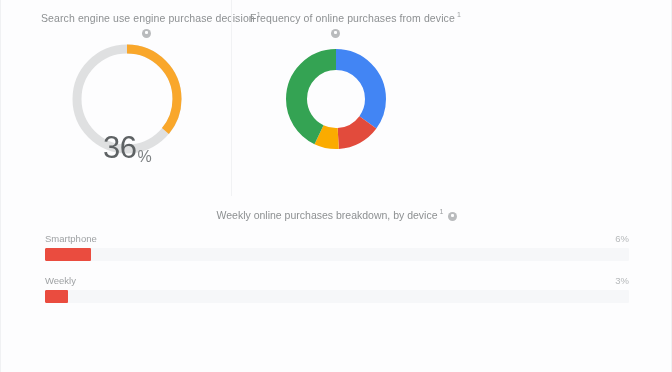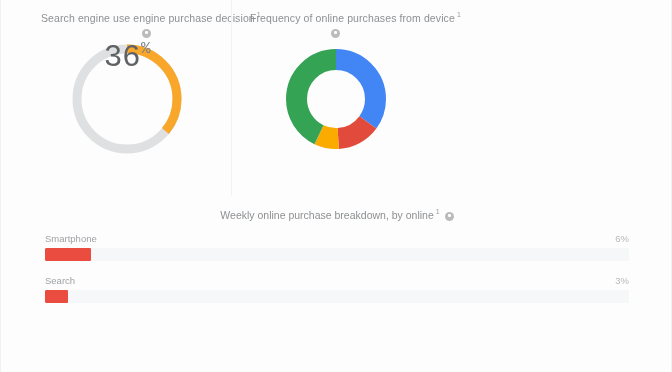--- a/index.html
+++ b/index.html
@@ -72,30 +72,29 @@
   }
   
   .donut-wrap {
     position: absolute;
   }
   .donut-wrap.gauge { left: 67px; top: 40px; width: 118px; height: 118px; }
   .donut-wrap.pie   { left: 45px; top: 40px; width: 118px; height: 118px; }
   .donut-svg { display: block; width: 118px; height: 118px; }
   .gauge-label {
     position: absolute;
-    left: 0; top: 0;
+    left: 0; top: 8px;
     width: 118px; height: 118px;
     display: flex;
-    align-items: flex-start;
+    align-items: flex-end;
     justify-content: center;
     font-size: 31px;
     color: #5e6264;
     font-weight: 300;
     letter-spacing: -0.5px;
-    font-family: Liberation Mono, monospace;
   }
   .gauge-label .pct {
     font-size: 16px;
     margin-left: 1px;
     color: #7d8183;
   }
   
   .bars-section {
     position: absolute;
     left: 0; top: 205px;
@@ -191,38 +190,38 @@
               <circle cx="59" cy="59" r="39.5" fill="none" stroke="#34a353" stroke-width="21" stroke-dasharray="106.72 141.47" stroke-dashoffset="-141.47"></circle>
             </g>
         </svg>
       </div>
     </div>
   </div>
 
   <div class="bars-section">
     <div class="bars-title-row">
       <div class="bars-title">
-        <span>Weekly online purchase breakdown, by online</span><span class="sup">1</span>
+        <span>Weekly online purchases breakdown, by device</span><span class="sup">1</span>
       </div>
       <span class="help-icon"></span>
     </div>
 
     <div class="bar-rows" id="bar-rows">
         <div class="bar-row">
           <div class="bar-head">
             <span class="bar-name">Smartphone</span>
             <span class="bar-value">6%</span>
           </div>
           <div class="bar-track" style="background: rgb(246, 247, 249);">
             <div class="bar-fill" style="background: rgb(234, 76, 63); width: 7.92%;"></div>
           </div>
         </div>
         <div class="bar-row">
           <div class="bar-head">
-            <span class="bar-name">Search</span>
+            <span class="bar-name">Weekly</span>
             <span class="bar-value">3%</span>
           </div>
           <div class="bar-track" style="background: rgb(246, 247, 249);">
             <div class="bar-fill" style="background: rgb(234, 76, 63); width: 3.96%;"></div>
           </div>
         </div>
       </div>
   </div>
 
 </div>

